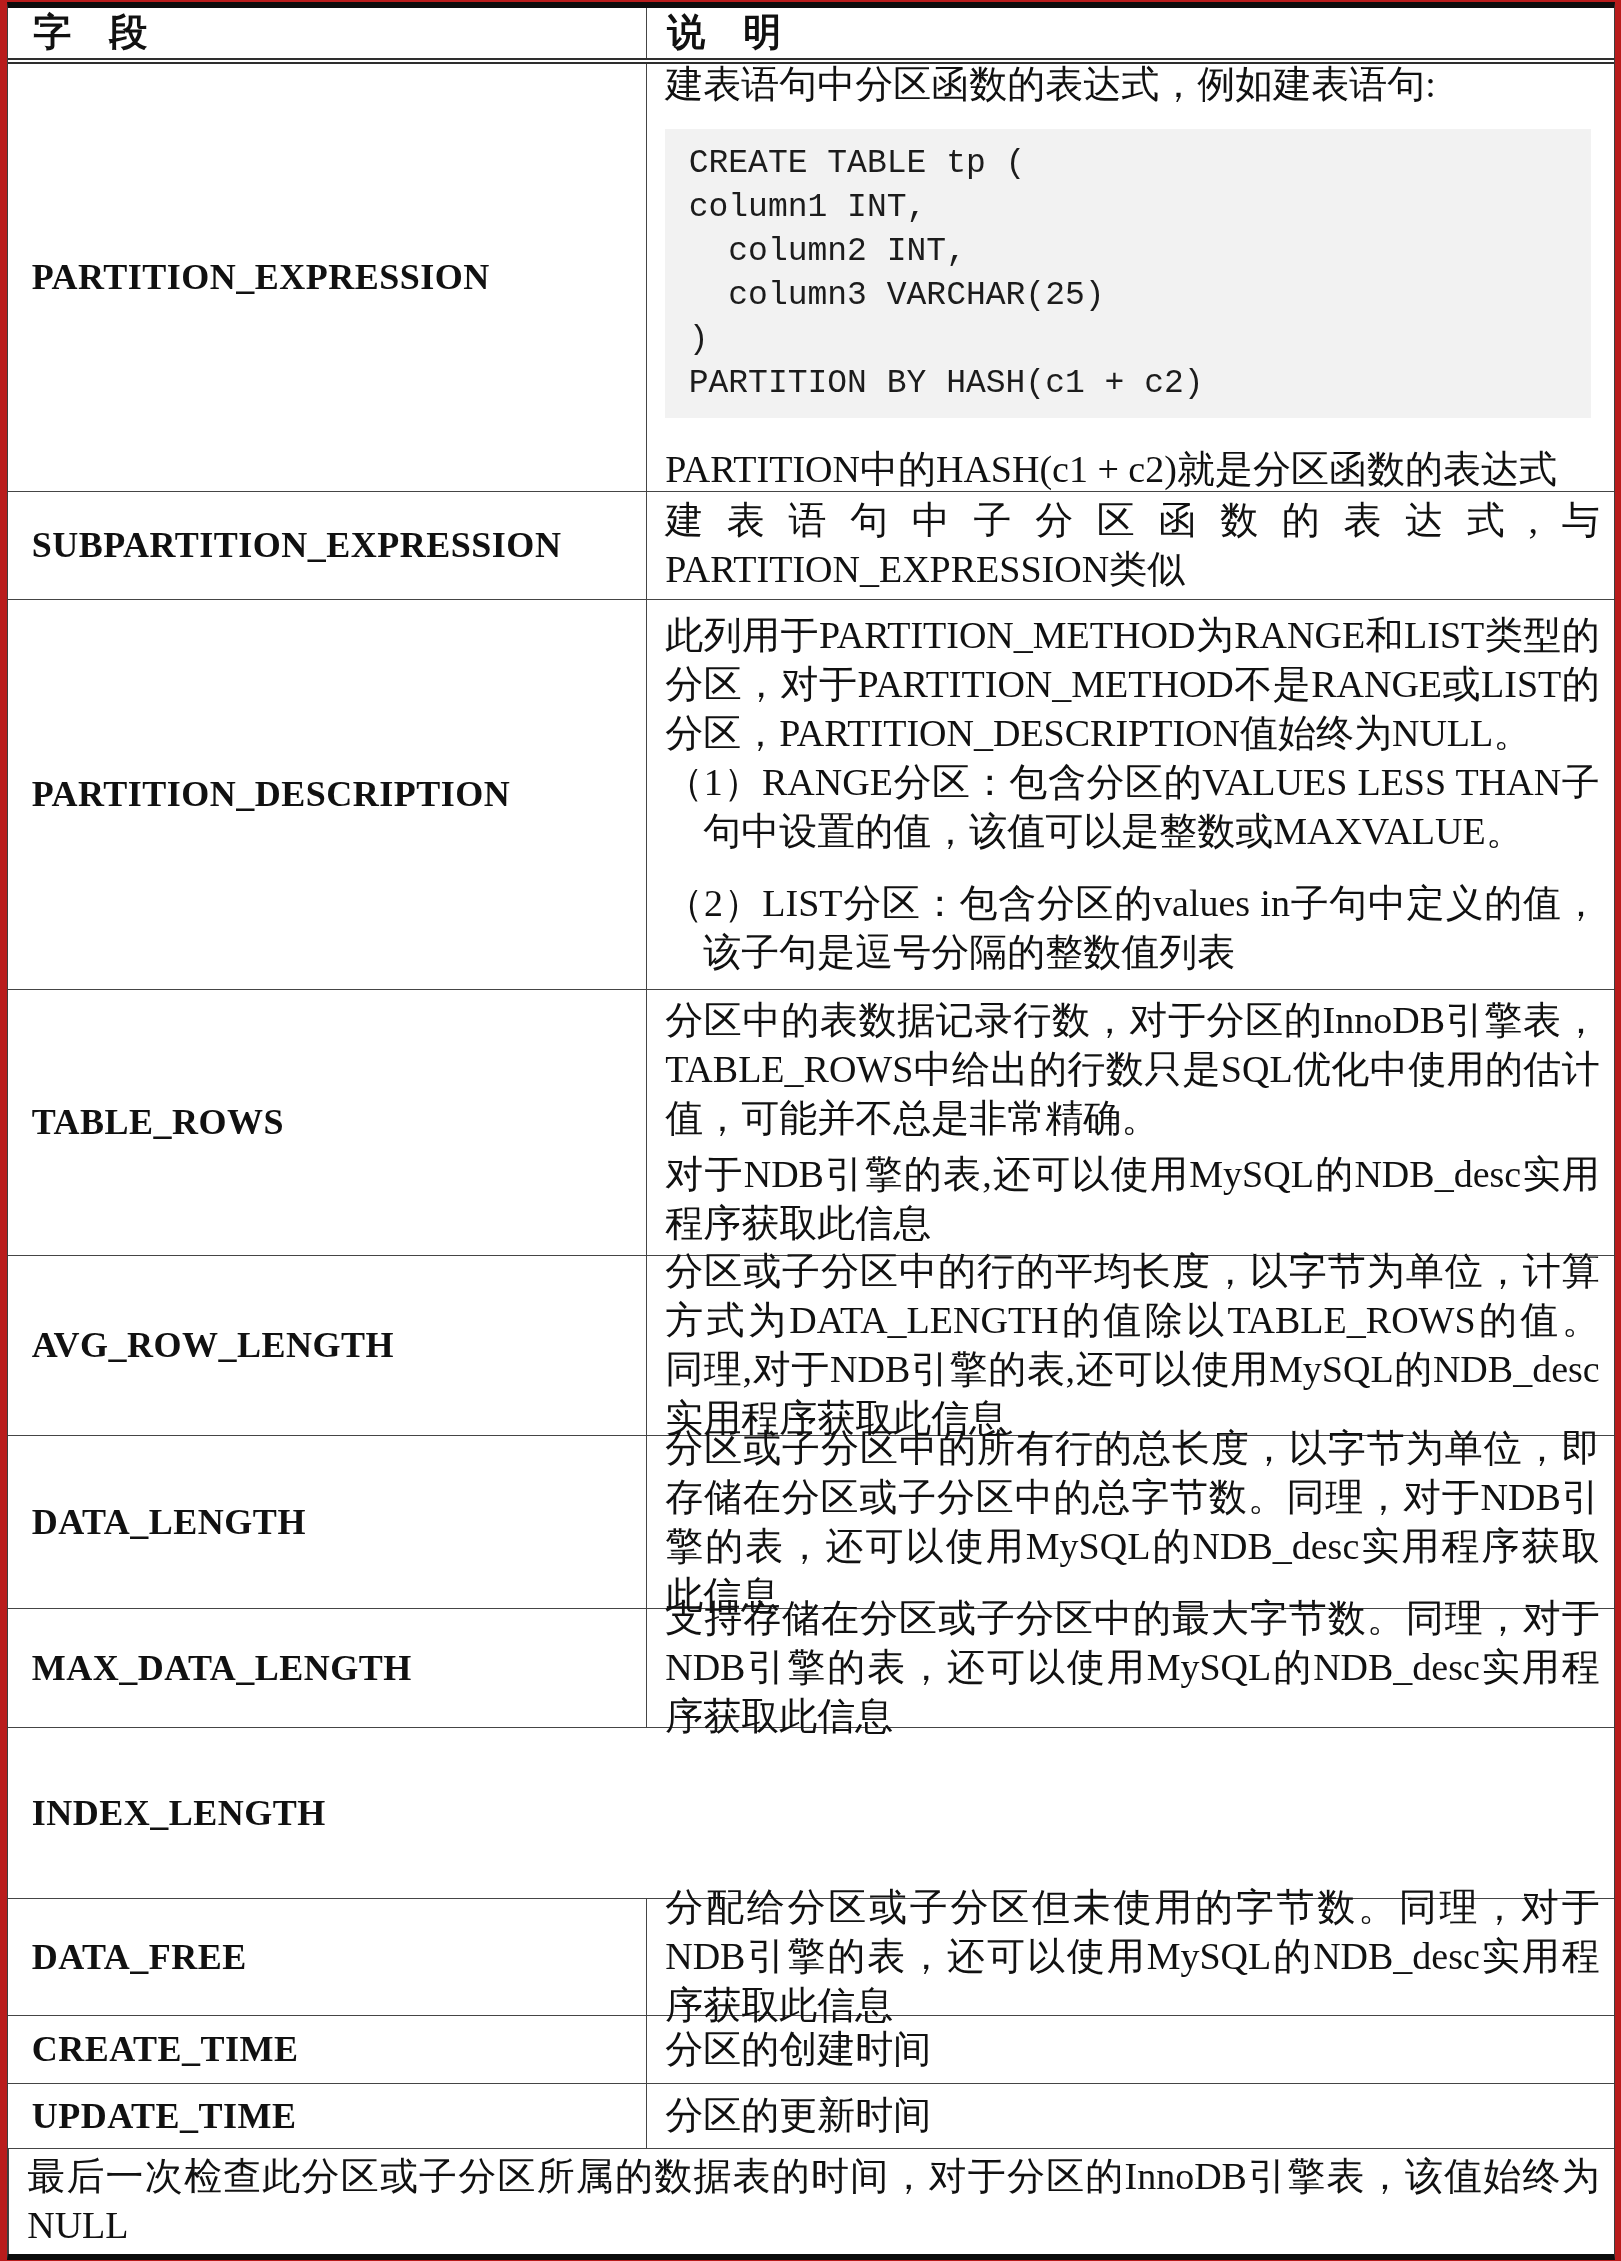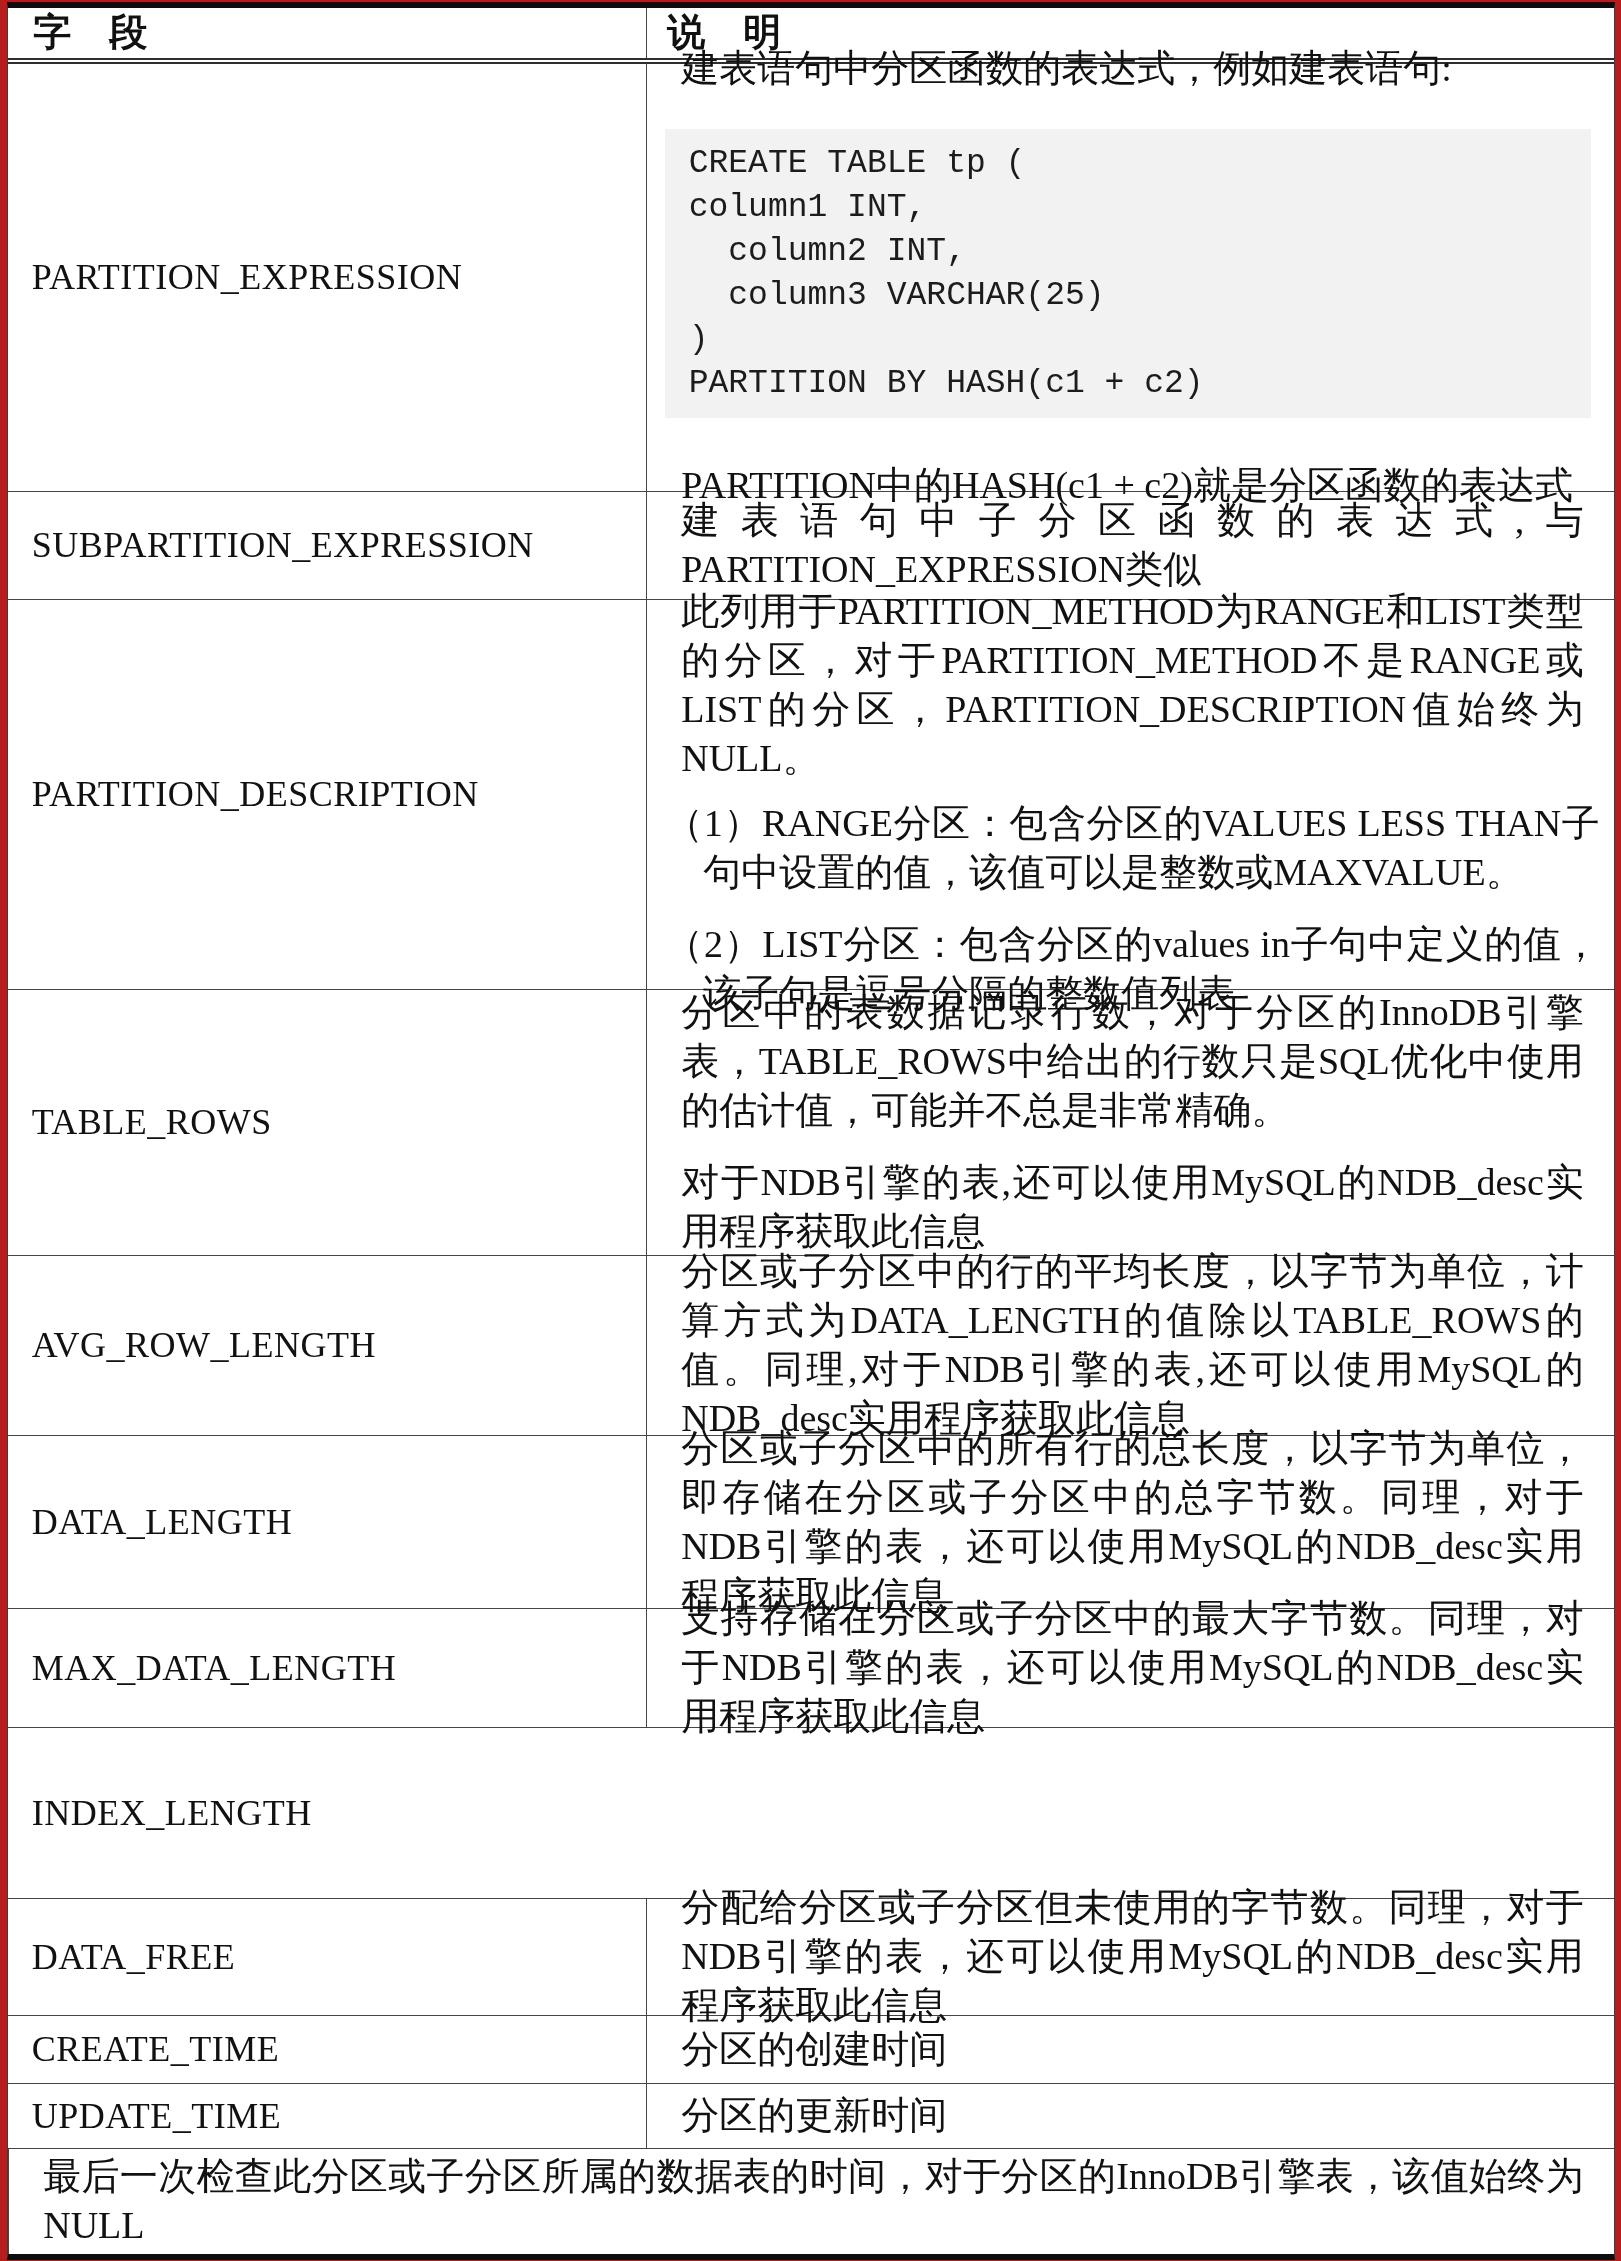--- a/index.html
+++ b/index.html
@@ -37,36 +37,37 @@
   }
   .row + .row{border-top:1.8px solid #454545;}
   .fcell{
     width:638px;
     box-sizing:border-box;
     padding-left:23.5px;
     display:flex;
     align-items:center;
     font-size:36px;
     letter-spacing:0.5px;
+    font-weight:bold;
   }
   .hf{width:638px;padding-left:25px;}
   .hd{flex:1;border-left:1.8px solid #454545;padding-left:20px;box-sizing:border-box;display:flex;align-items:center;height:100%;}
   .dcell{
     flex:1;
     box-sizing:border-box;
     border-left:1.8px solid #454545;
     padding:7.2px 14.5px 7.2px 18px;
     font-size:38px;
     line-height:49px;
     display:flex;
     flex-direction:column;
     justify-content:center;
   }
   .dcell p{
-    margin:16px;
+    margin:0;
     text-align:justify;
     text-justify:inter-ideograph;
   }
   .p2{margin-top:7.2px !important;}
   .codeblock{
     margin:20px 9px 27px 0;
     background:#f2f2f2;
     padding:12.7px 9px 12.7px 23.5px;
     font-family:"Liberation Mono", monospace;
     font-size:33px;

